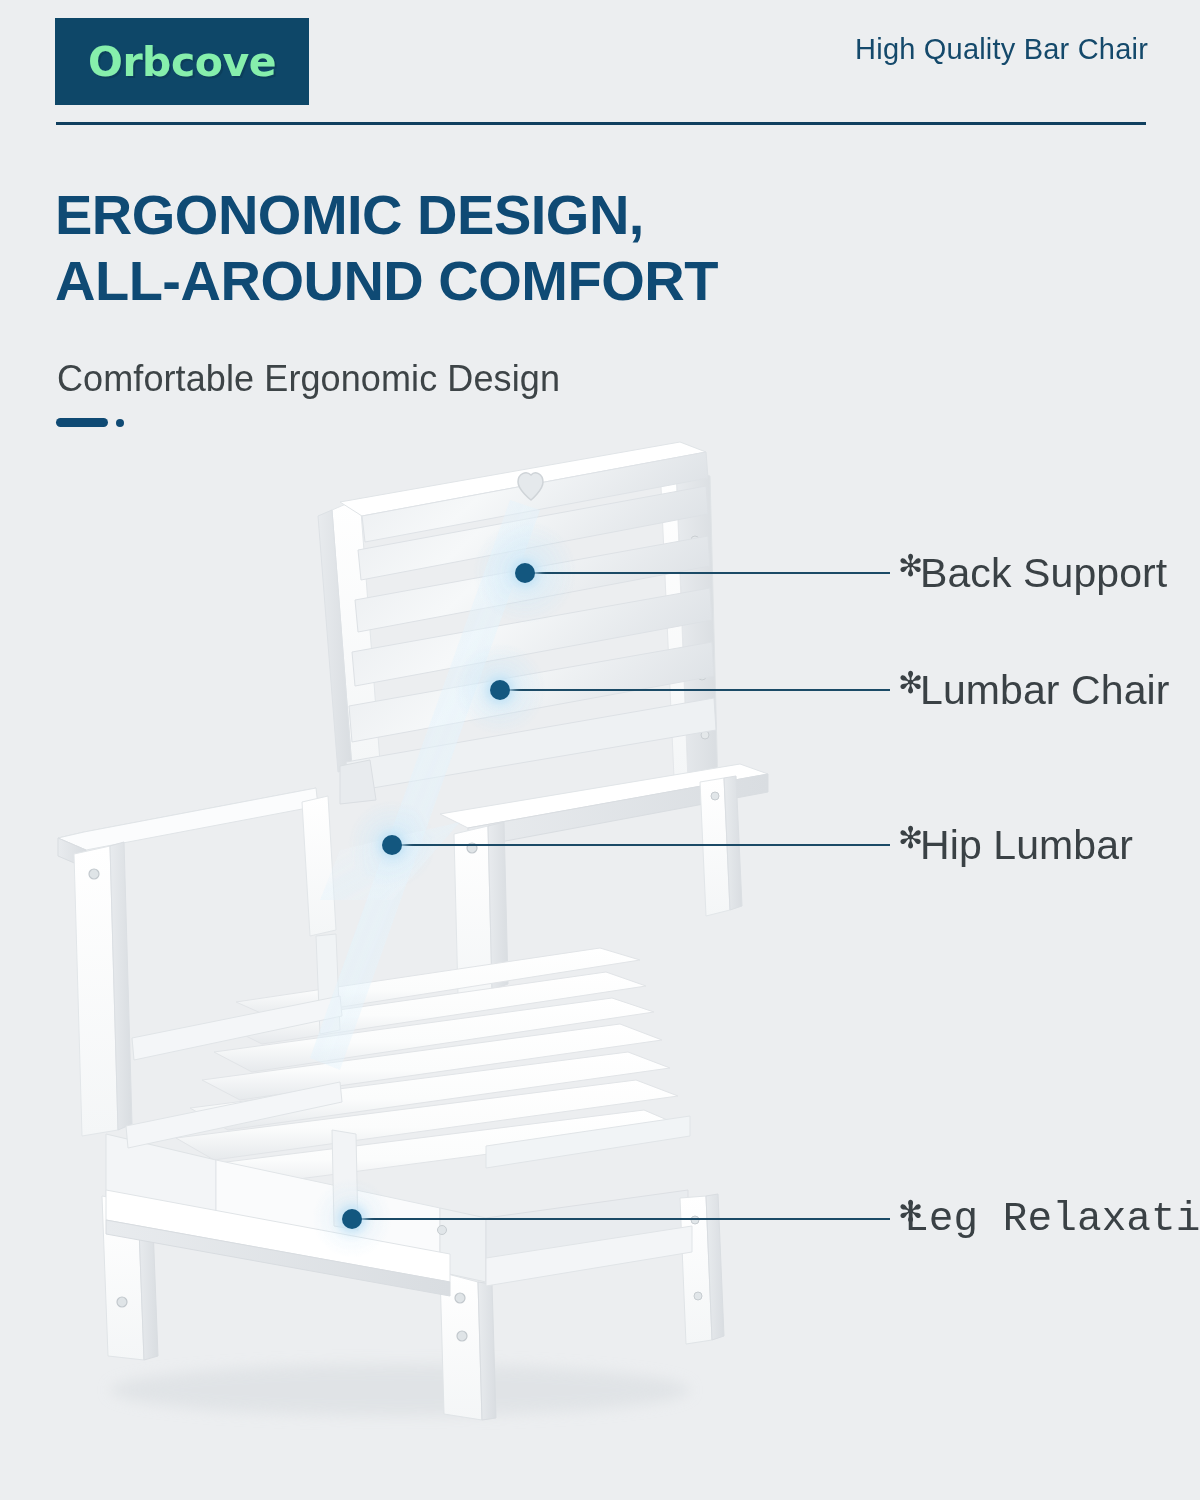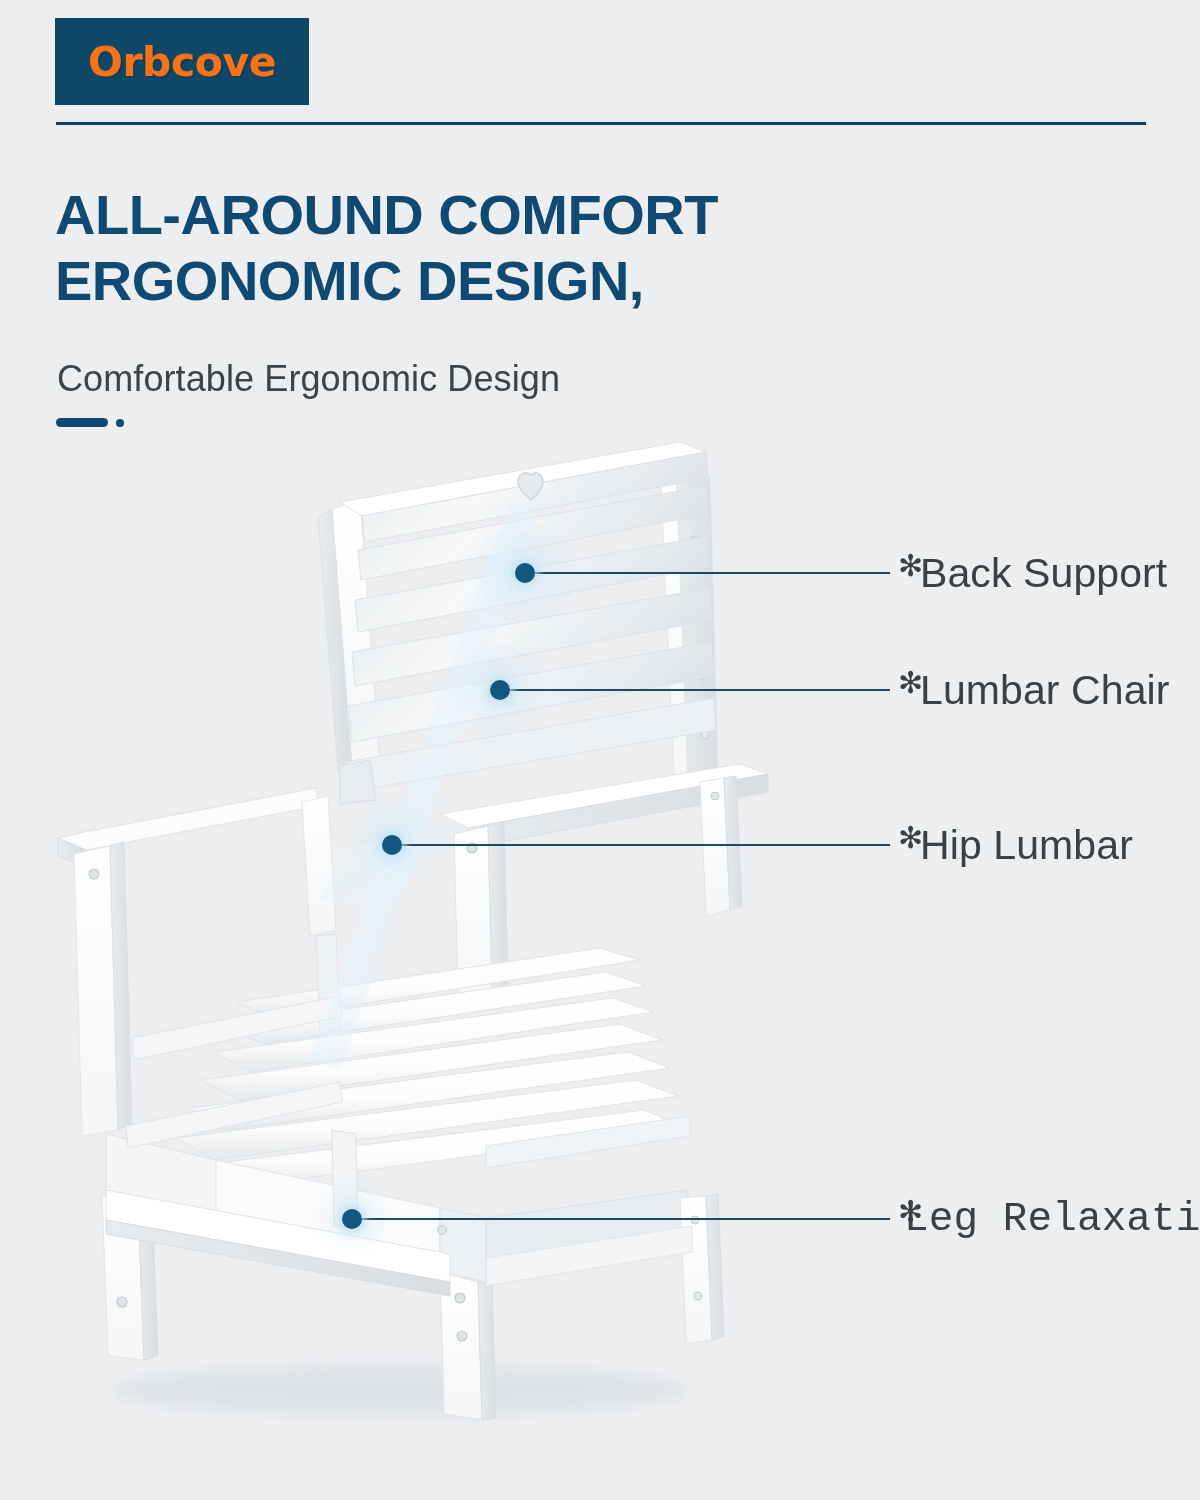--- a/index.html
+++ b/index.html
@@ -13,21 +13,21 @@
 
   
   #header { position:absolute; left:0; top:0; width:1200px; height:132px; }
   #logo-box {
     position:absolute; left:55px; top:18px;
     width:254px; height:87px;
     background:#0e4768;
     display:flex; align-items:center; justify-content:center;
   }
   #logo-text {
-    color:#f97316;
+    color:#86efac;
     font-size:41px;
     font-weight:bold;
     letter-spacing:-0.5px;
     font-family:"DejaVu Sans", sans-serif;
     text-shadow:2px 2px 0 rgba(10,45,70,0.35);
   }
   #header-tagline {
     position:absolute; right:52px; top:33px;
     color:#14496b;
     font-size:29px;
@@ -122,27 +122,28 @@
 </style>
 </head>
 <body>
 
 <div id="header">
 
   <div id="logo-box">
     <span id="logo-text">Orbcove</span>
   </div>
 
+  <div id="header-tagline">High Quality Bar Chair</div>
 
   <div id="header-rule"></div>
 </div>
 
 <div id="headline">
+  <div class="headline-line">ERGONOMIC DESIGN,</div>
   <div class="headline-line">ALL-AROUND COMFORT</div>
-  <div class="headline-line">ERGONOMIC DESIGN,</div>
 </div>
 
 <div id="subtitle">Comfortable Ergonomic Design</div>
 
 <div id="accent-rule">
   <div id="accent-dash"></div>
   <div id="accent-dot"></div>
 </div>
 
 <div id="product-stage">

